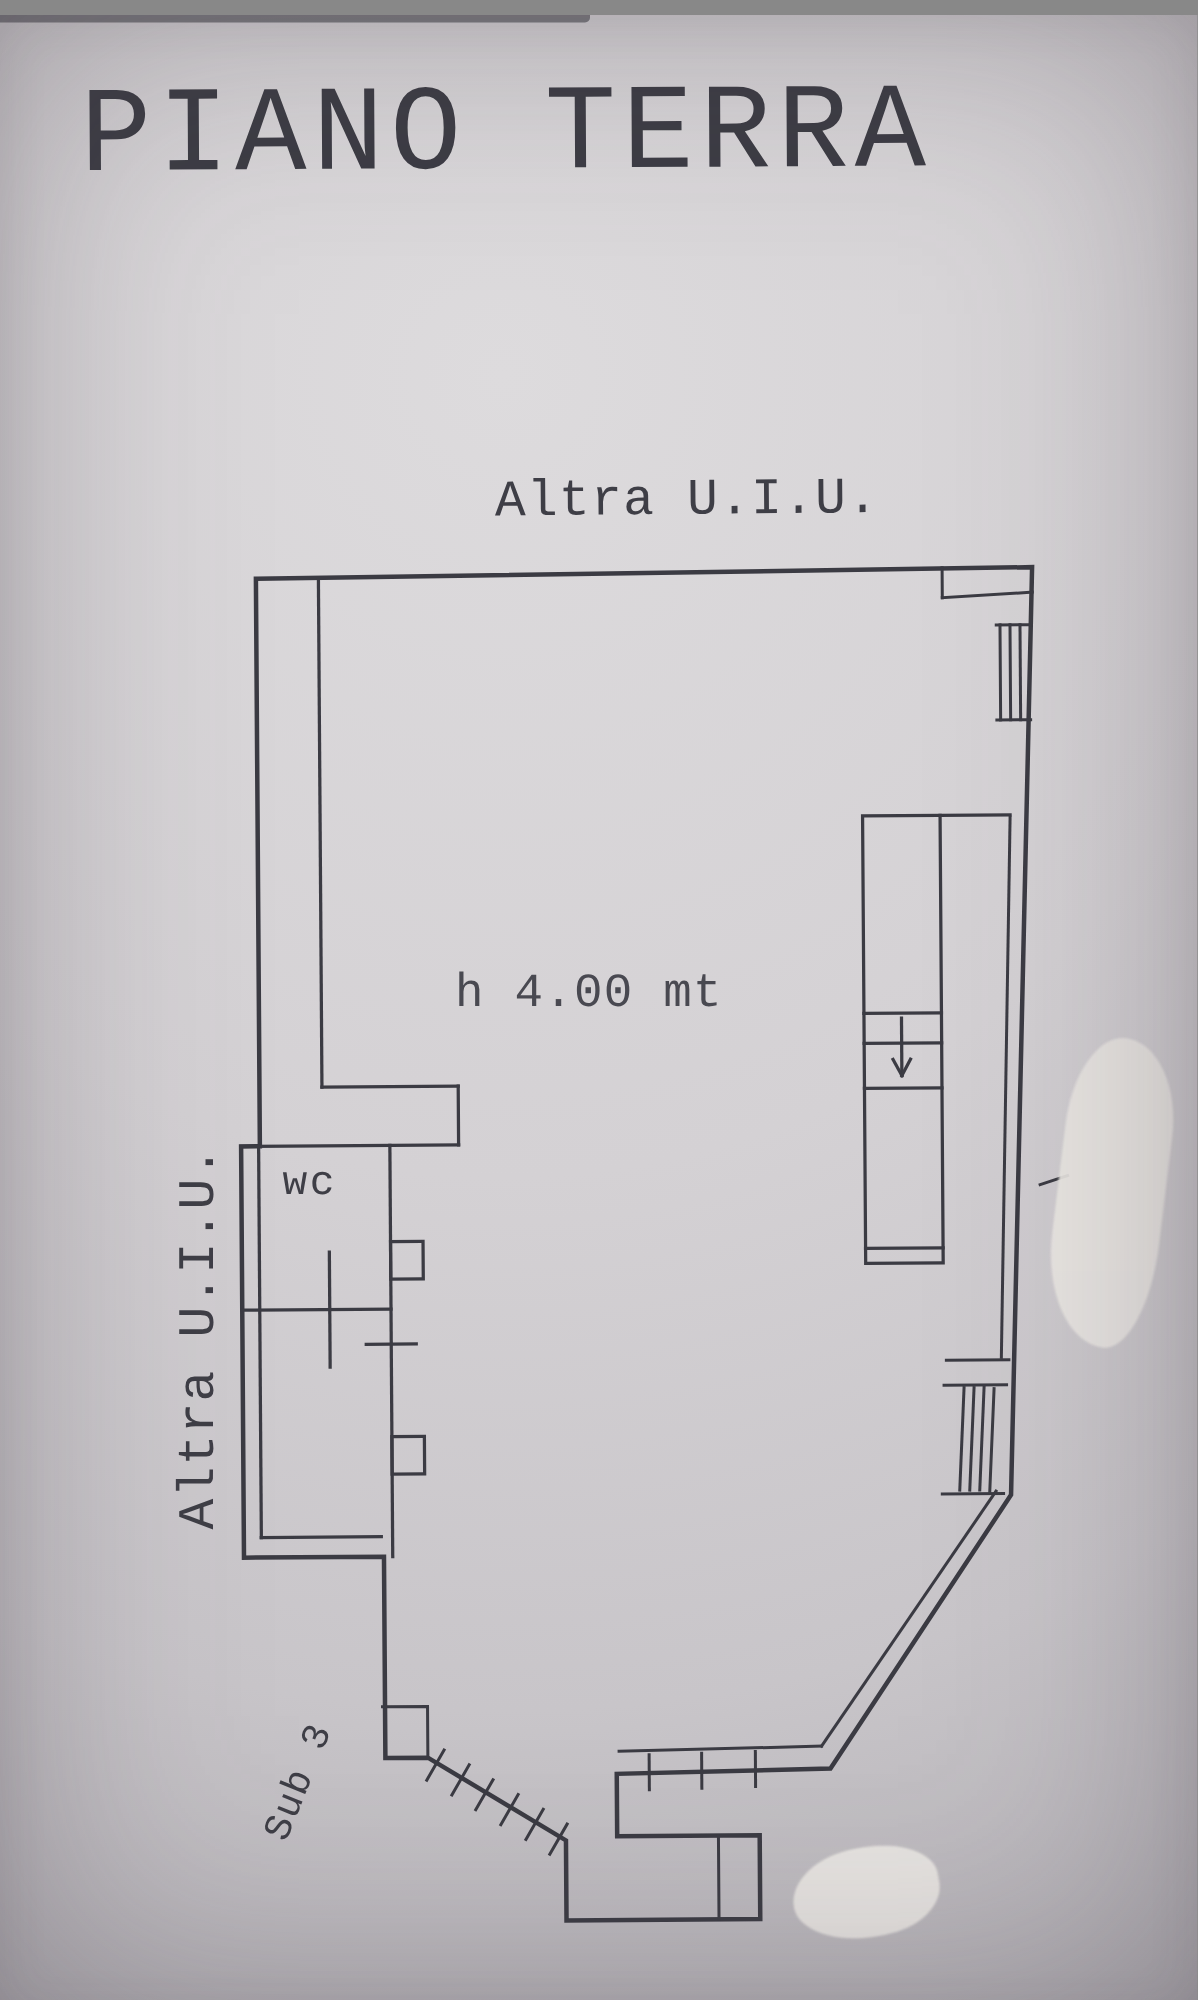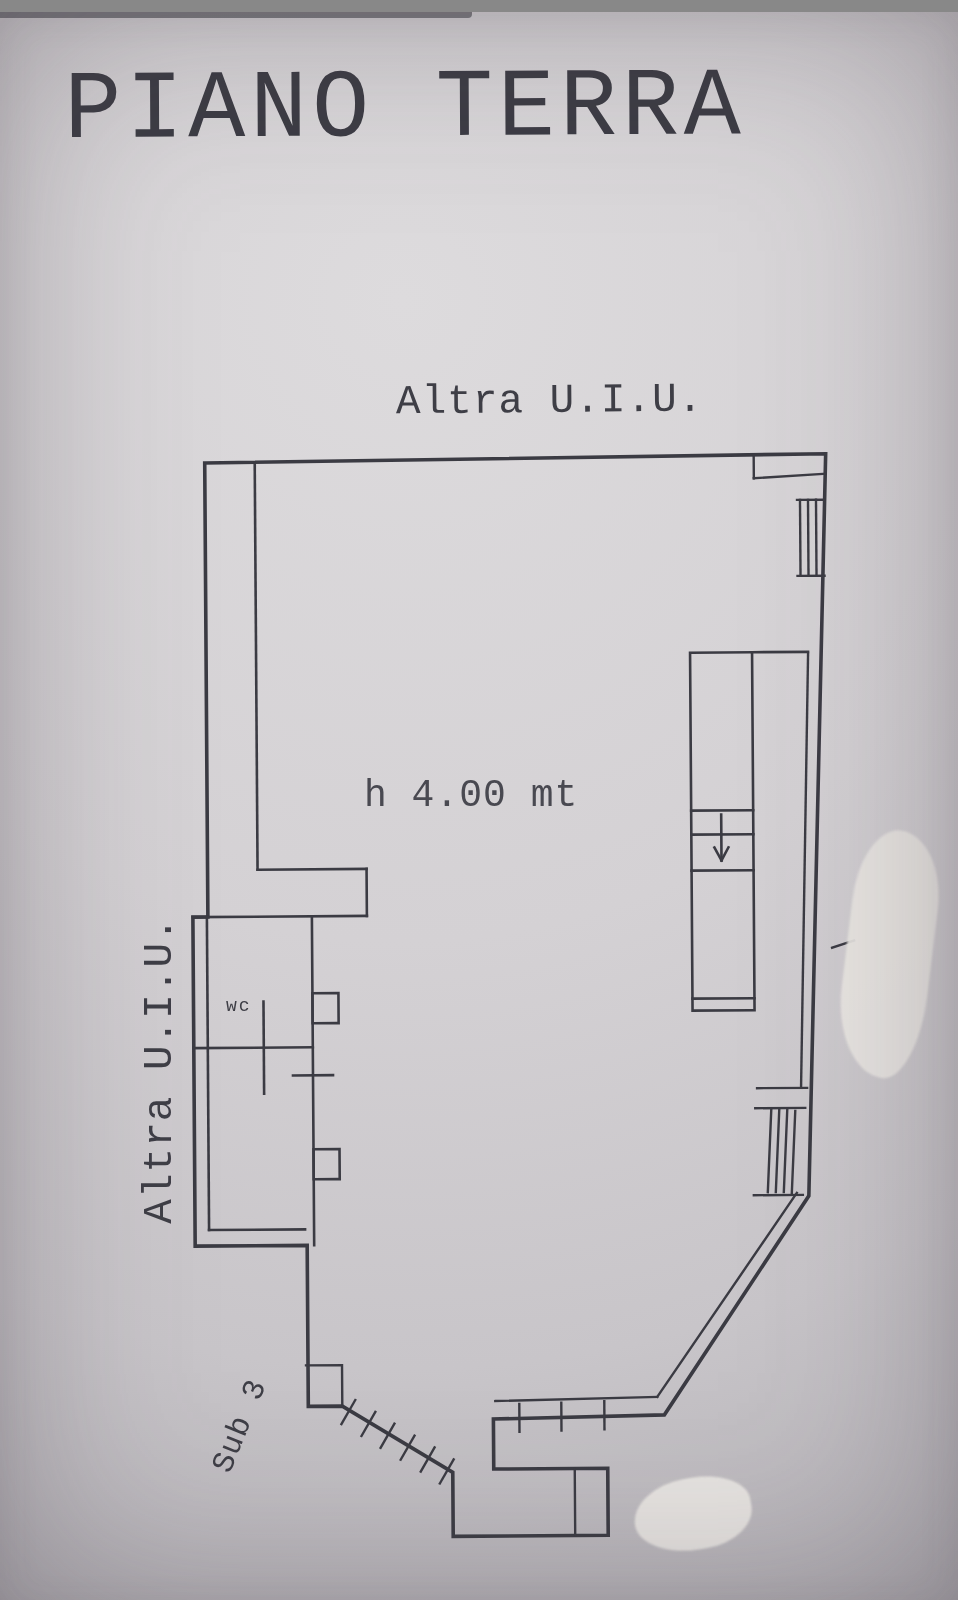--- a/index.html
+++ b/index.html
@@ -28,21 +28,21 @@
     font-size:97px;letter-spacing:5px;font-weight:400;
     color:#3c3c44;white-space:nowrap;
     transform:scaleX(.98) rotate(-.3deg);transform-origin:left top;
   }
   .label{position:absolute;color:#3e3e46;white-space:nowrap;}
   .label-top-uiu{left:396px;top:366px;font-size:41px;letter-spacing:1px;transform:rotate(-.5deg);}
   .label-left-uiu{
     left:160px;top:1058px;font-size:41px;letter-spacing:1px;
     transform:translate(-50%,-50%) rotate(-90deg);
   }
-  .label-wc{left:226px;top:984px;font-size:18px;letter-spacing:2px;}
+  .label-wc{left:226px;top:916px;font-size:33px;letter-spacing:2px;}
   .label-height{left:364px;top:762px;font-size:38px;letter-spacing:1px;opacity:.92;text-align:center;}
   .label-sub{
     left:240px;top:1414px;font-size:31px;letter-spacing:1px;
     transform:translate(-50%,-50%) rotate(-68deg);
   }
   svg.plan{position:absolute;left:0;top:0;}
   
   .watermark{
     position:absolute;left:360px;top:742px;width:230px;height:78px;
     opacity:.88;

